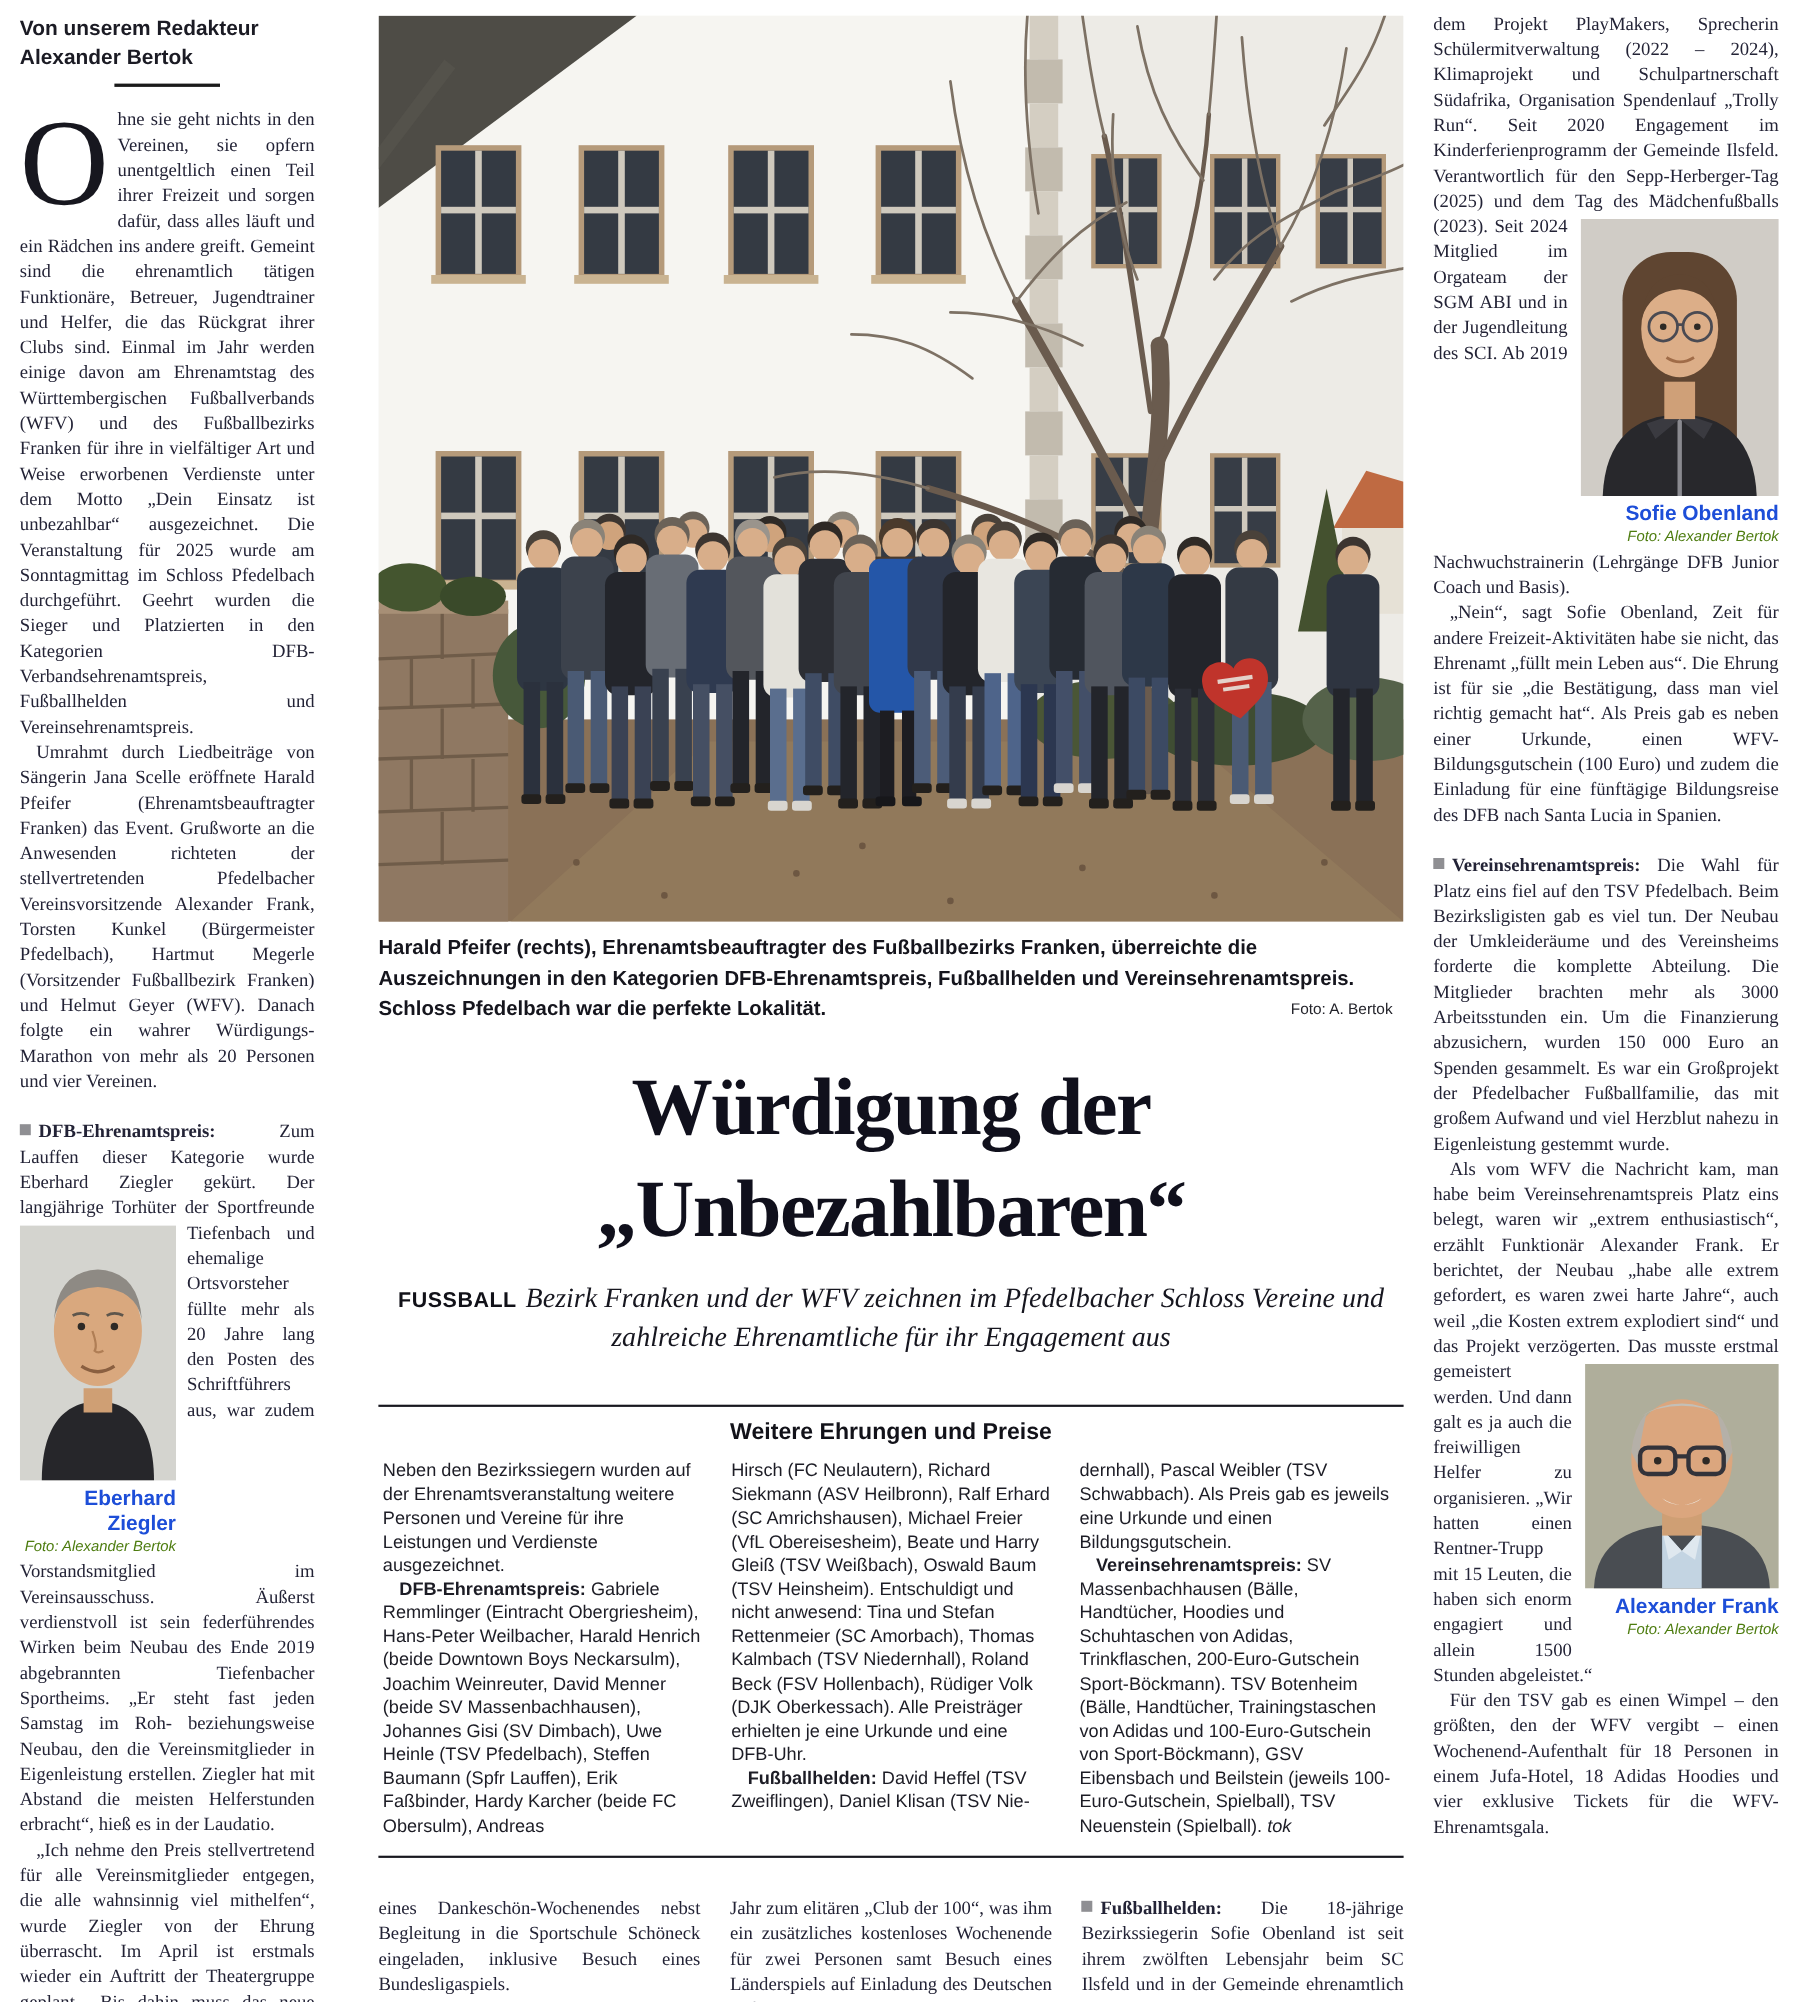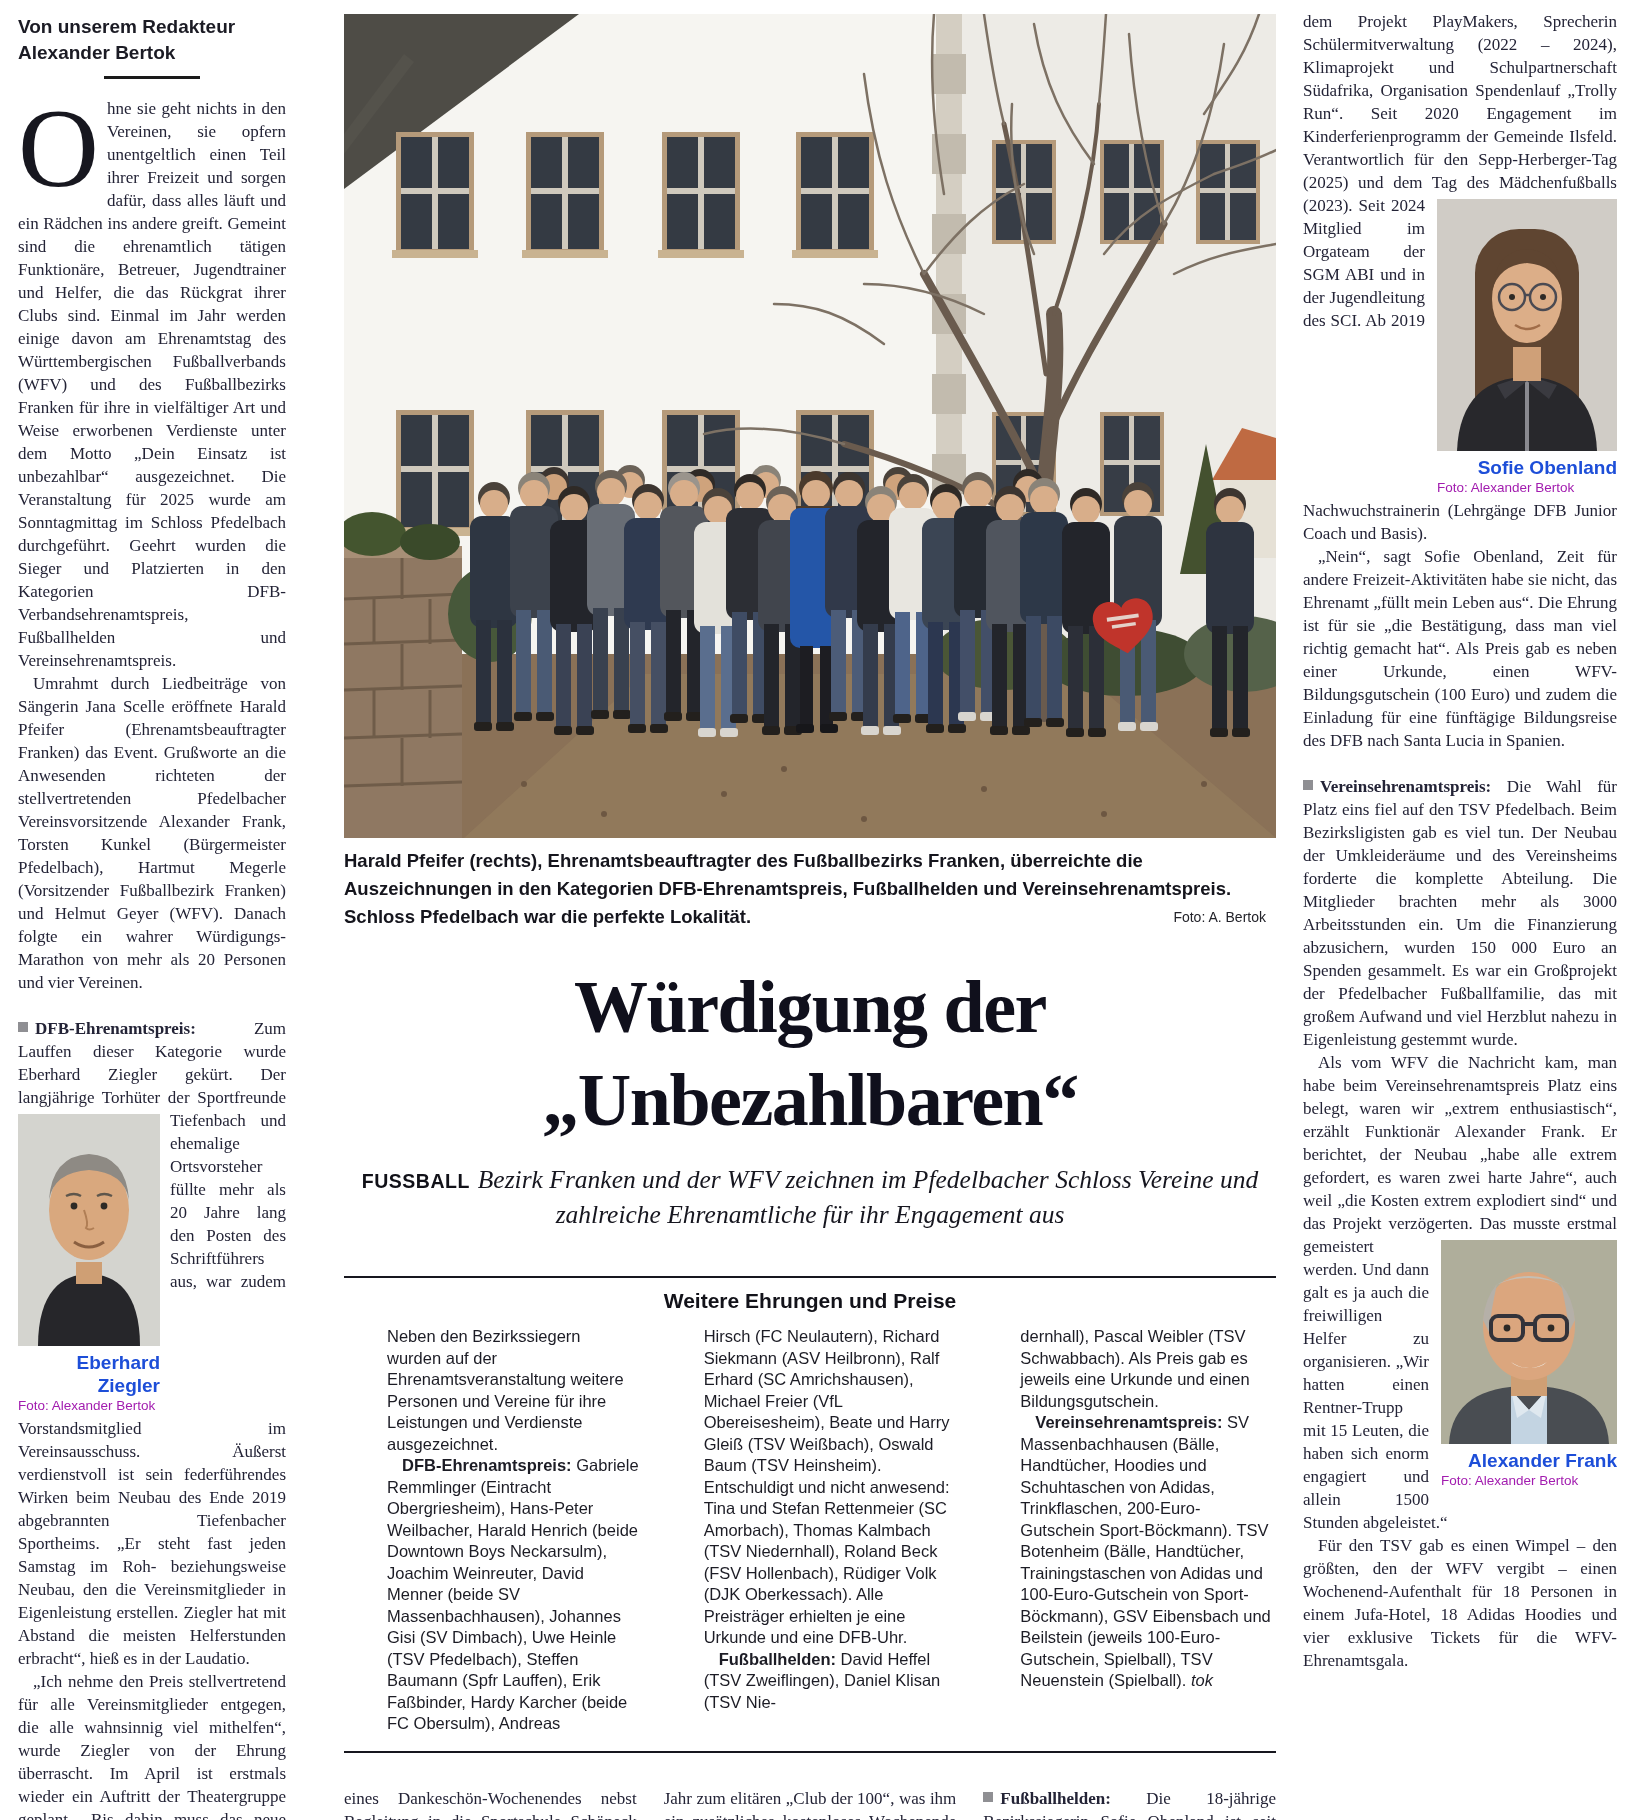--- a/index.html
+++ b/index.html
@@ -24,40 +24,40 @@
           transform:translateY(-2px);}
   
   .float-l{float:left;width:142px;margin:5px 10px 3px 0;}
   .float-r{float:right;margin:5px 0 3px 12px;}
   .w-sofie{width:180px;}
   .w-frank{width:176px;}
   .portrait{display:block;}
   .photo-name{display:block;font-family:"Liberation Sans",sans-serif;font-weight:700;
               font-size:19px;line-height:23px;color:#1d4ed8;margin-top:5px;text-align:right;text-indent:0;}
   .photo-credit{display:block;font-family:"Liberation Sans",sans-serif;font-size:13.5px;
-                line-height:17px;color:#a21caf;text-align:left;text-indent:0;}
+                line-height:17px;color:#4d7c0f;text-align:right;text-indent:0;font-style:italic;}
   
   .photo-wrap{width:932px;height:824px;overflow:hidden;}
   .main-caption{position:relative;margin-top:9px;font-family:"Liberation Sans",sans-serif;
                 font-weight:700;font-size:18.5px;line-height:28px;color:#15151d;padding-right:0;}
   .main-caption .credit{position:absolute;right:10px;bottom:0;font-weight:400;font-size:14px;color:#23232a;}
   
   .headline{margin-top:30px;text-align:center;font-weight:700;font-size:74px;line-height:93px;
             letter-spacing:-1.5px;color:#10101c;}
   .kicker{margin-top:16px;text-align:center;font-style:italic;font-size:25.5px;line-height:34px;color:#16161f;}
   .kicker-label{font-style:normal;font-family:"Liberation Sans",sans-serif;font-weight:700;
                 font-size:19.5px;letter-spacing:.5px;margin-right:8px;color:#111118;}
   
   .honors-box{margin-top:44px;border-top:2px solid #17171f;border-bottom:2px solid #17171f;
               padding:8px 4px 16px 4px;}
   .box-title{text-align:center;font-family:"Liberation Sans",sans-serif;font-weight:700;
              font-size:21px;line-height:26px;color:#121219;margin:2px 0 12px 0;}
   .box-cols{display:flex;gap:26px;}
   .box-col{flex:1;font-family:"Liberation Sans",sans-serif;font-size:16.5px;line-height:21.5px;
-           text-align:left;color:#1c1c25;margin-left:39px;}
+           text-align:left;color:#1c1c25;}
   .box-col p{margin:0;}
   .box-lead{font-weight:700;}
   .box-sig{font-style:italic;}
   
   .bottom-cols{display:flex;gap:27px;margin-top:34px;}
   .bottom-col{flex:1;}
   
   .ph{fill:var(--h,#4a423a);} .pf{fill:var(--f,#d8ae8a);} .pc{fill:var(--c,#2e3642);}
   .pp{fill:var(--p,#3a4254);} .ps{fill:var(--s,#23201d);}
 </style>

